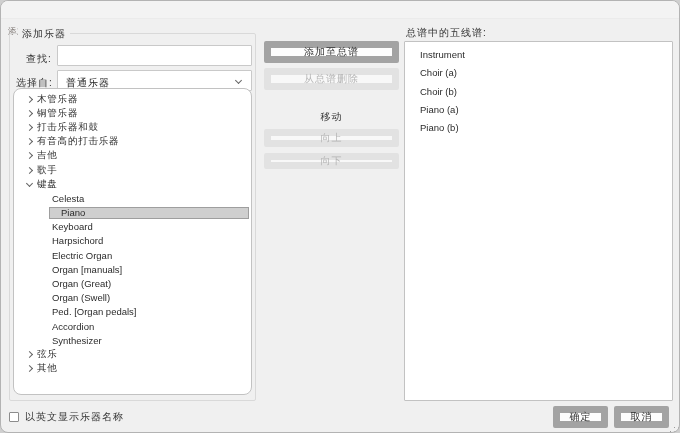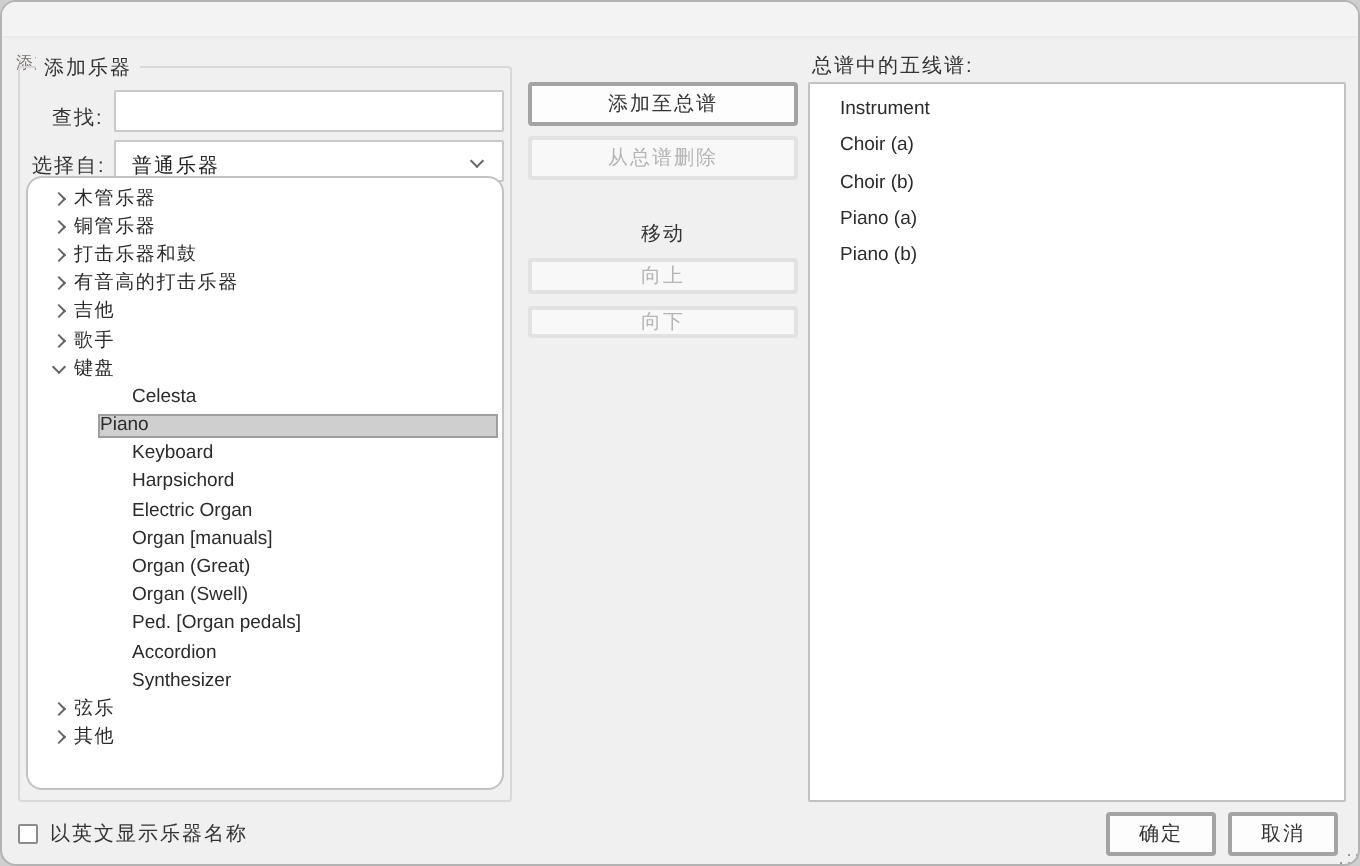--- a/index.html
+++ b/index.html
@@ -63,31 +63,31 @@
   }
   .tree-row .tw{
     width:12px; height:9px; position:relative; flex:0 0 12px;
   }
   .tree-row .tw::before{
     content:""; position:absolute; left:2px; top:2px; width:4px; height:4px;
     border-top:1px solid #646464; border-right:1px solid #646464;
     transform:rotate(45deg);
   }
   .tree-row.expanded .tw::before{ transform:rotate(135deg); left:2px; top:1px; }
-  .tree-row.child{ padding-left:52px; letter-spacing:0; }
+  .tree-row.child{ padding-left:38px; letter-spacing:0; }
   .tree-row.child.selected{
-    margin-left:35px; margin-right:2px; padding-left:0;
+    margin-left:35px; margin-right:2px; padding-left:11px;
     height:12.2px; margin-top:1px; margin-bottom:1px;
     background:var(--sel,#cfcfcf); border:1px solid #9e9e9e;
   }
 
   
   .btn{
     position:absolute; left:263px; width:135px; height:22px;
-    background:#fdfdfd; border:2px solid #a3a3a3; border-radius:2px;
+    background:#fdfdfd; border:7px solid #a3a3a3; border-radius:2px;
     font-size:10px; color:#333; letter-spacing:1px;
     display:flex; align-items:center; justify-content:center; cursor:default;
     font-family:"Liberation Sans","DejaVu Sans",sans-serif;
   }
   .btn.disabled{
     background:#f8f8f8; border-color:#e2e2e2; color:#b5b5b5;
   }
   .btn-add{ top:40px; }
   .btn-remove{ top:67px; }
   .move-label{

